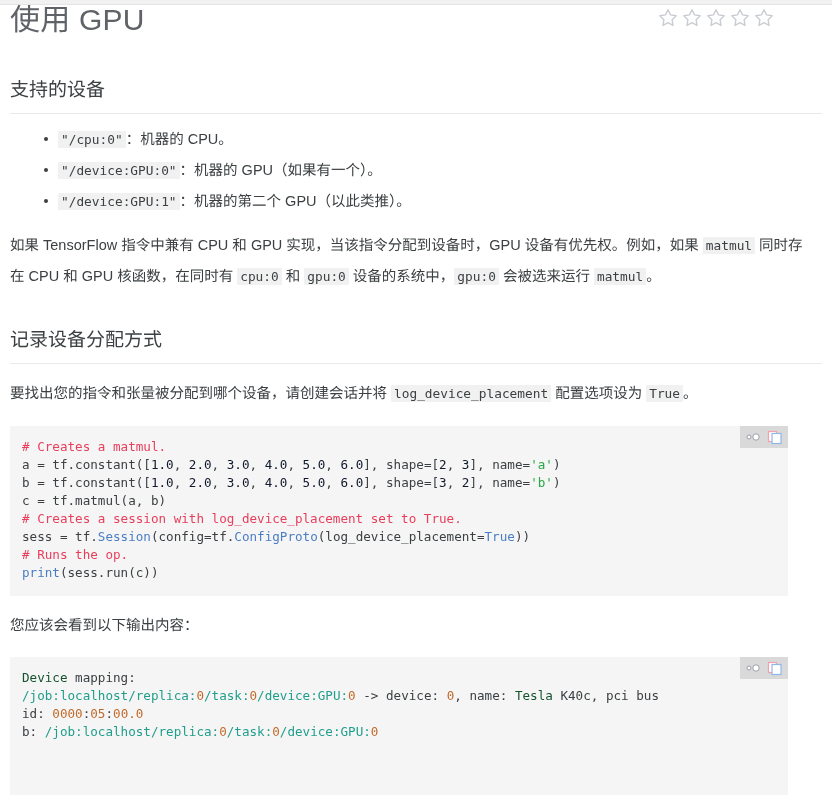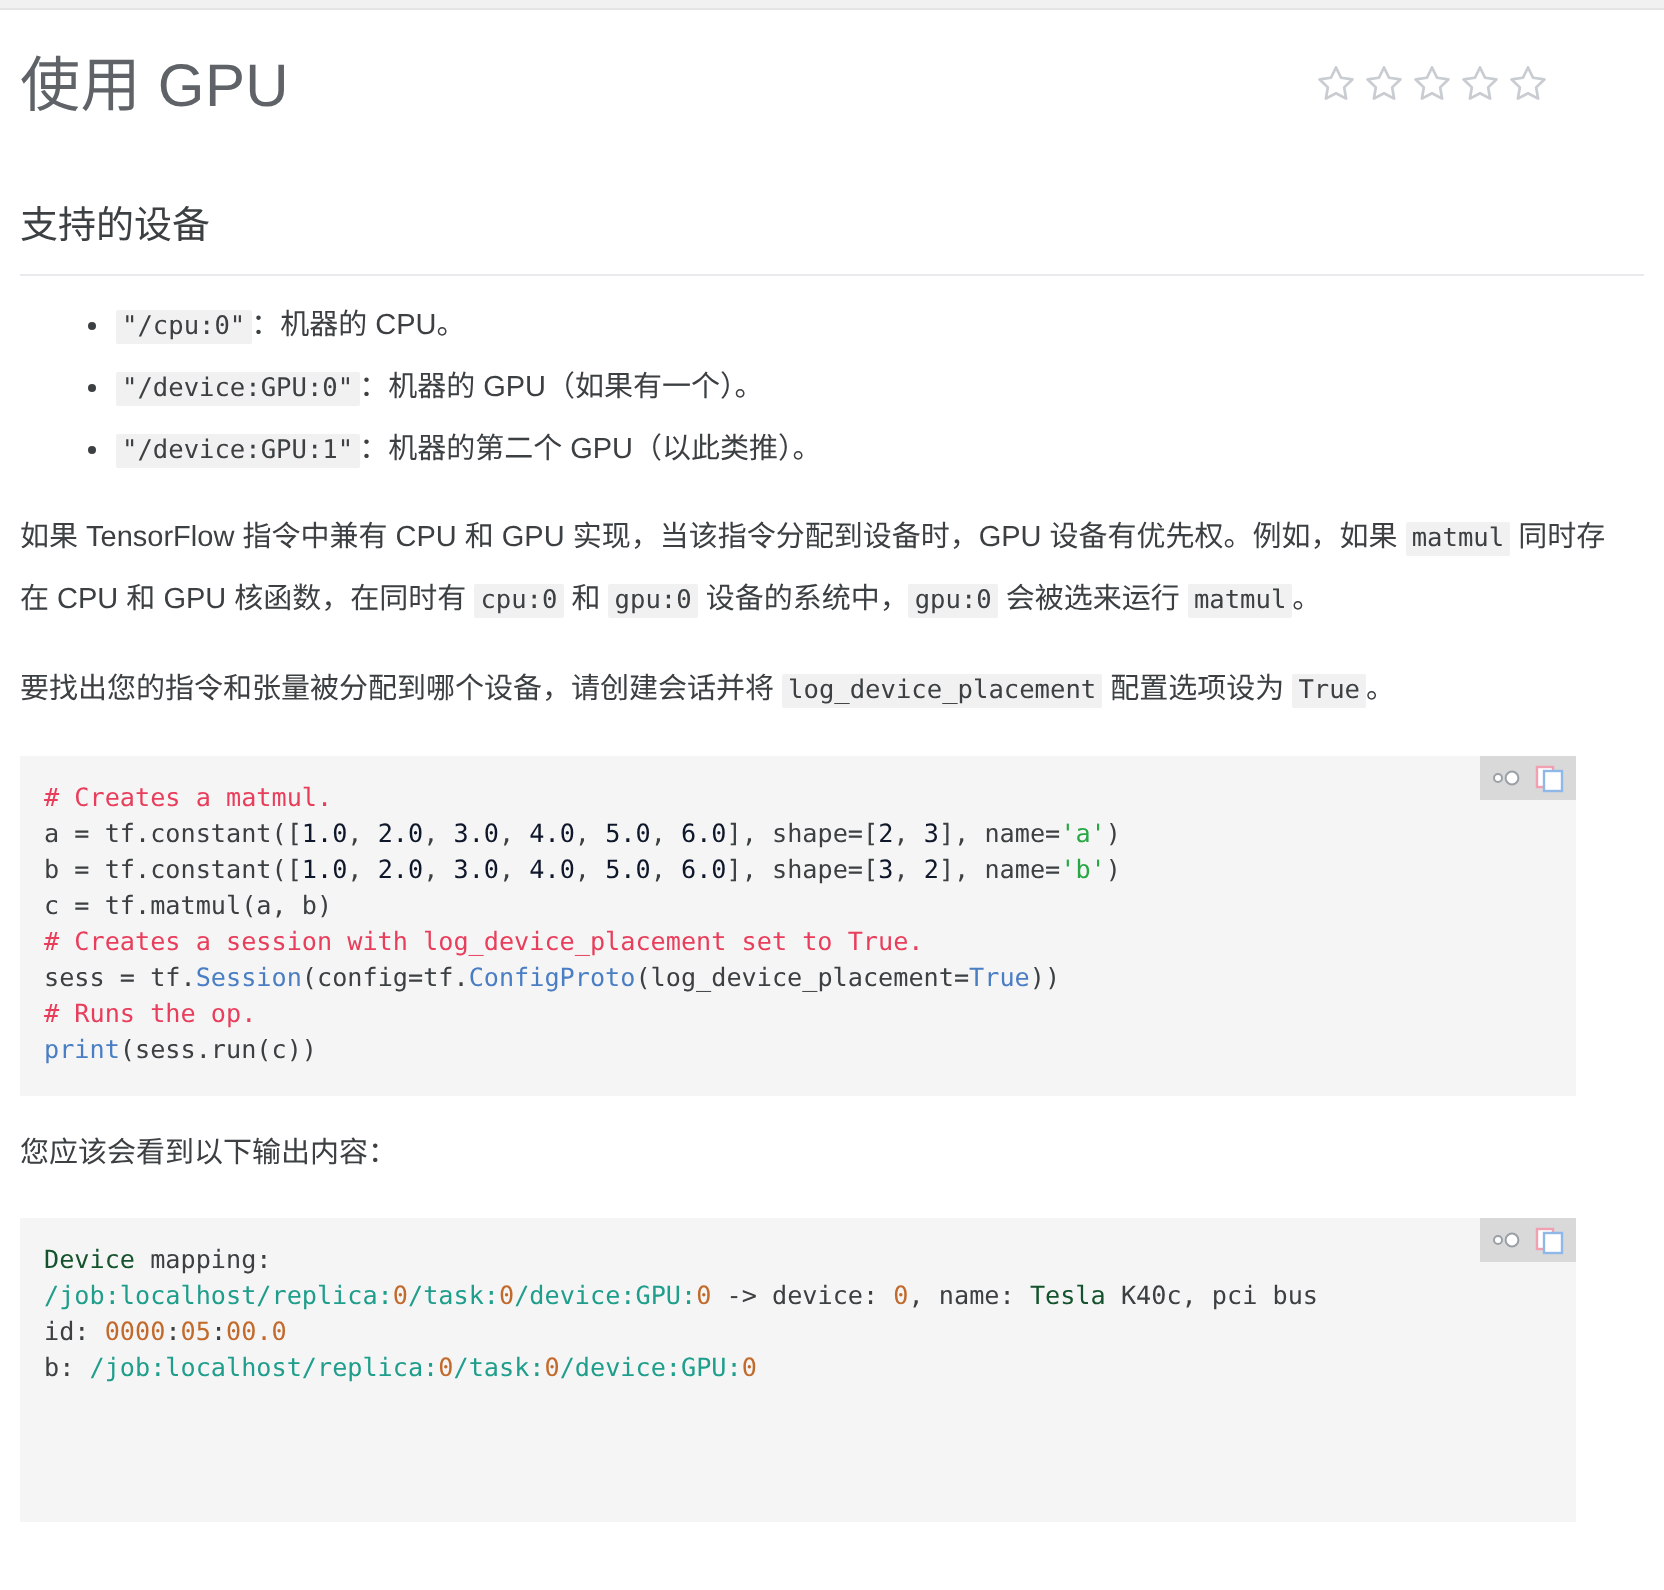--- a/index.html
+++ b/index.html
@@ -29,21 +29,21 @@
     padding: 0 10px 0 10px;
     box-sizing: border-box;
     width: 832px;
   }
   
   .doc-header {
     position: relative;
     display: flex;
     align-items: flex-start;
     justify-content: space-between;
-    padding-top: 24px;
+    padding-top: 0;
   }
   h1.page-title {
     font-size: 30px;
     font-weight: 400;
     color: #5f6368;
     margin: 0;
     padding: 0 0 2px 0;
     line-height: 40px;
     letter-spacing: 0.2px;
   }
@@ -205,20 +205,21 @@
   <ul class="device-list" id="device-list">
       <li><code class="inline">"/cpu:0"</code><span>：机器的 CPU。</span></li>
       <li><code class="inline">"/device:GPU:0"</code><span>：机器的 GPU（如果有一个）。</span></li>
       <li><code class="inline">"/device:GPU:1"</code><span>：机器的第二个 GPU（以此类推）。</span></li>
     </ul>
 
   <p class="body-text tight">
     <span>如果 TensorFlow 指令中兼有 CPU 和 GPU 实现，当该指令分配到设备时，GPU 设备有优先权。例如，如果 </span><code class="inline">matmul</code><span> 同时存在 CPU 和 GPU 核函数，在同时有 </span><code class="inline">cpu:0</code><span> 和 </span><code class="inline">gpu:0</code><span> 设备的系统中，</span><code class="inline">gpu:0</code><span> 会被选来运行 </span><code class="inline">matmul</code><span>。</span>
   </p>
 
+  <h2 class="section-title">记录设备分配方式</h2>
 
   <p class="body-text">
     <span>要找出您的指令和张量被分配到哪个设备，请创建会话并将 </span><code class="inline">log_device_placement</code><span> 配置选项设为 </span><code class="inline">True</code><span>。</span>
   </p>
 
   <div class="codeblock">
     <div class="code-toolbar">
       <span class="tb-icon">
         <svg viewBox="0 0 16 16" width="16" height="16">
           <circle cx="4" cy="8" r="2" fill="#ffffff" stroke="#9aa0a6" stroke-width="1"></circle>

